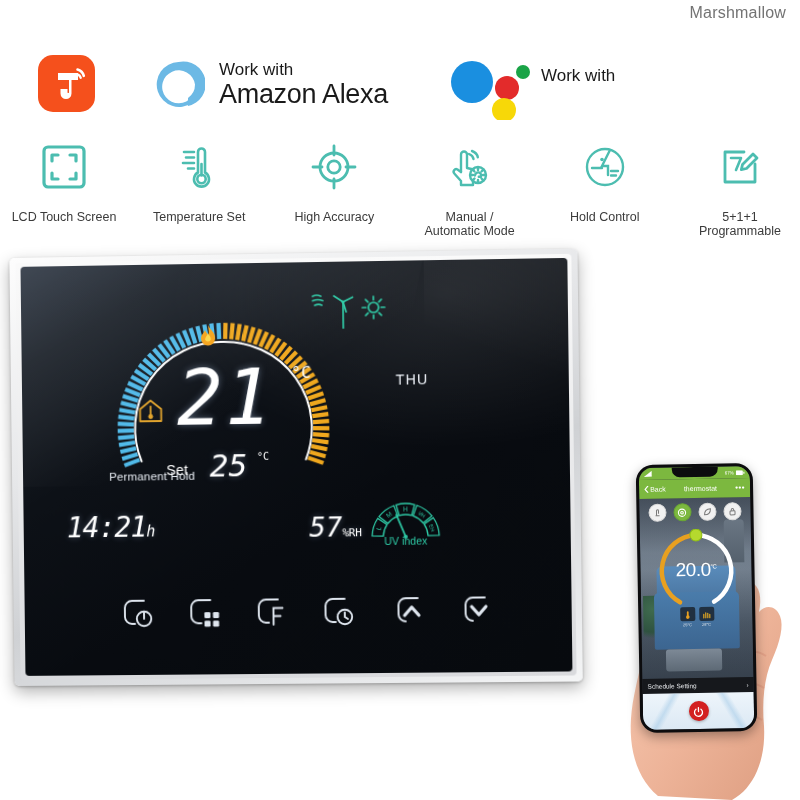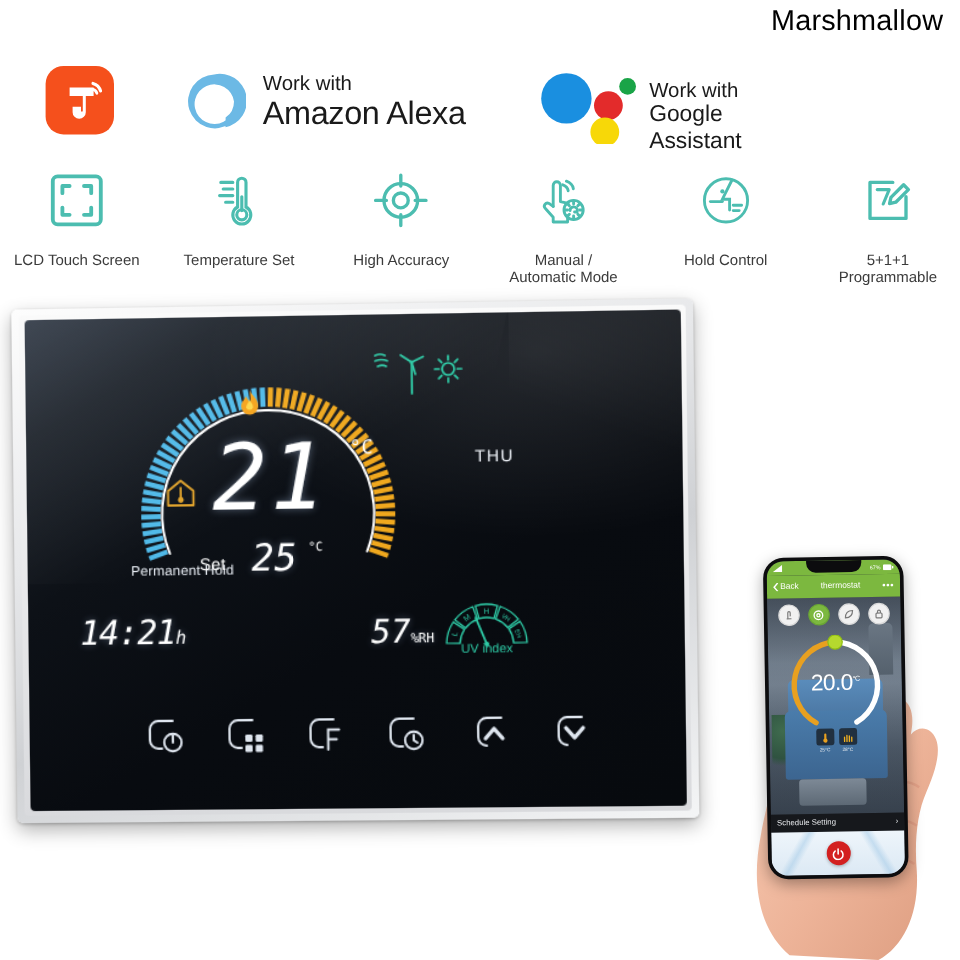--- a/index.html
+++ b/index.html
@@ -7,21 +7,21 @@
     width: 800px; height: 800px;
     background: #ffffff;
     font-family: "Liberation Sans", sans-serif;
     overflow: hidden;
   }
   .page { position: relative; width: 800px; height: 800px; background: #fff; }
 
   
   .brand-word {
     position: absolute; right: 14px; top: 4px;
-    font-size: 24px; color: #000000; letter-spacing: .2px;
+    font-size: 16px; color: #737373; letter-spacing: .2px;
   }
   .badges { position: absolute; left: 0; top: 26px; width: 640px; height: 86px; }
 
   .tuya-logo {
     position: absolute; left: 38px; top: 29px;
     width: 57px; height: 57px; border-radius: 15px;
     background: #f5501c;
   }
   .tuya-logo svg { position:absolute; left:0; top:0; }
 
@@ -307,21 +307,20 @@
     <div class="ga-dots">
       <svg width="86" height="62" viewBox="0 0 86 62">
         <circle cx="22" cy="24" r="21" fill="#1a8fe0"></circle>
         <circle cx="57" cy="30" r="12" fill="#e32b2b"></circle>
         <circle cx="73" cy="14" r="7" fill="#1aa447"></circle>
         <circle cx="54" cy="52" r="12" fill="#f7d808"></circle>
       </svg>
     </div>
     <div class="ga-text">
       <div class="l1">Work with</div>
-      <div class="l2">Google Assistant</div>
     </div>
   </div>
 
   <div class="features">
 
     <div class="feature">
       <div class="ficon">
         <svg width="50" height="50" viewBox="0 0 50 50" fill="none" stroke="#4cbdb0" stroke-width="3.2">
           <rect x="5" y="5" width="40" height="40" rx="4"></rect>
           <path d="M13 19 v-6 h6 M31 13 h6 v6 M37 31 v6 h-6 M19 37 h-6 v-6" stroke-linecap="round" stroke-linejoin="round"></path>

